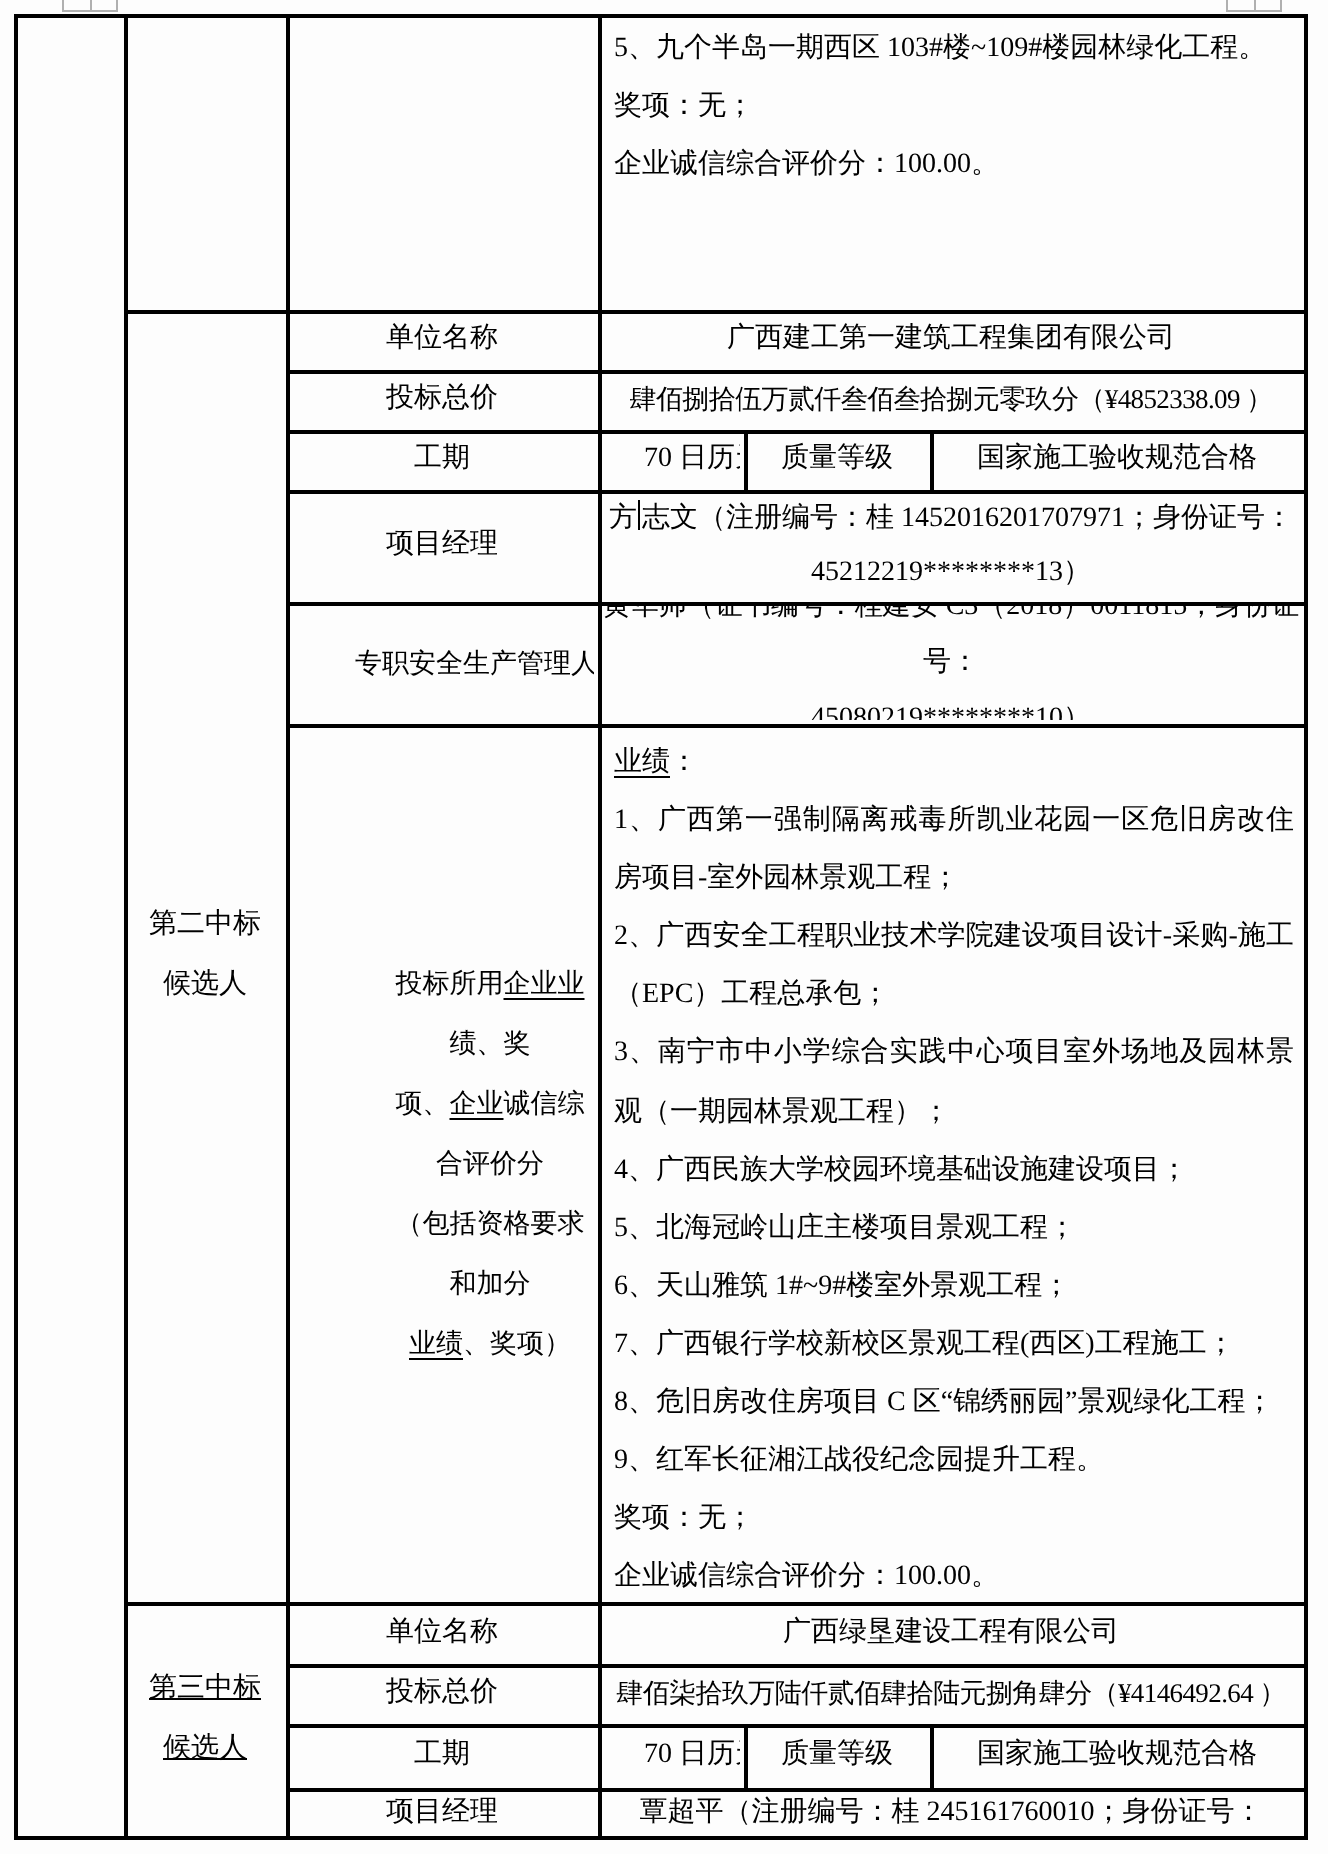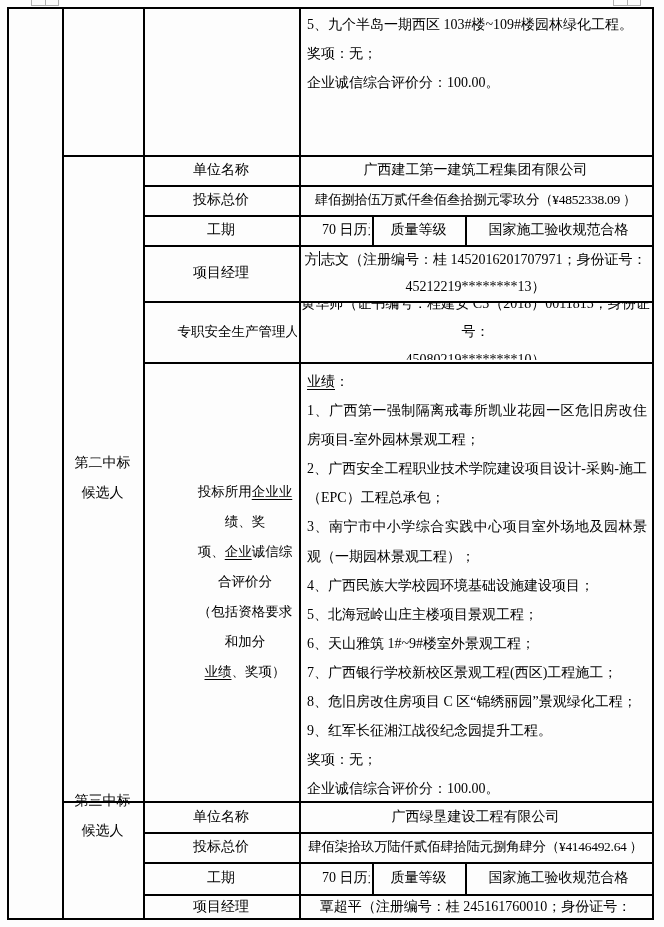--- a/index.html
+++ b/index.html
@@ -136,21 +136,21 @@
       <div class="para">5、北海冠岭山庄主楼项目景观工程；</div>
       <div class="para">6、天山雅筑 1#~9#楼室外景观工程；</div>
       <div class="para">7、广西银行学校新校区景观工程(西区)工程施工；</div>
       <div class="para">8、危旧房改住房项目 C 区“锦绣丽园”景观绿化工程；</div>
       <div class="para">9、红军长征湘江战役纪念园提升工程。</div>
     </div>
   <div class="para">奖项：无；</div>
   <div class="para">企业诚信综合评价分：100.00。</div>
 </div>
 
-<div class="stack" style="left:64px;top:759px;width:77px;height:113px;">
+<div class="stack" style="left:64px;top:803px;width:77px;height:113px;text-decoration:underline;">
   <div>第三中标</div>
   <div>候选人</div>
 </div>
 
 <div class="cell" style="left:145px;top:803px;width:152px;height:27px;">单位名称</div>
 <div class="cell" style="left:301px;top:803px;width:349px;height:27px;">广西绿垦建设工程有限公司</div>
 
 <div class="cell" style="left:145px;top:834px;width:152px;height:26px;">投标总价</div>
 <div class="cell price" style="left:301px;top:834px;width:349px;height:26px;">肆佰柒拾玖万陆仟贰佰肆拾陆元捌角肆分（¥4146492.64 ）</div>
 

